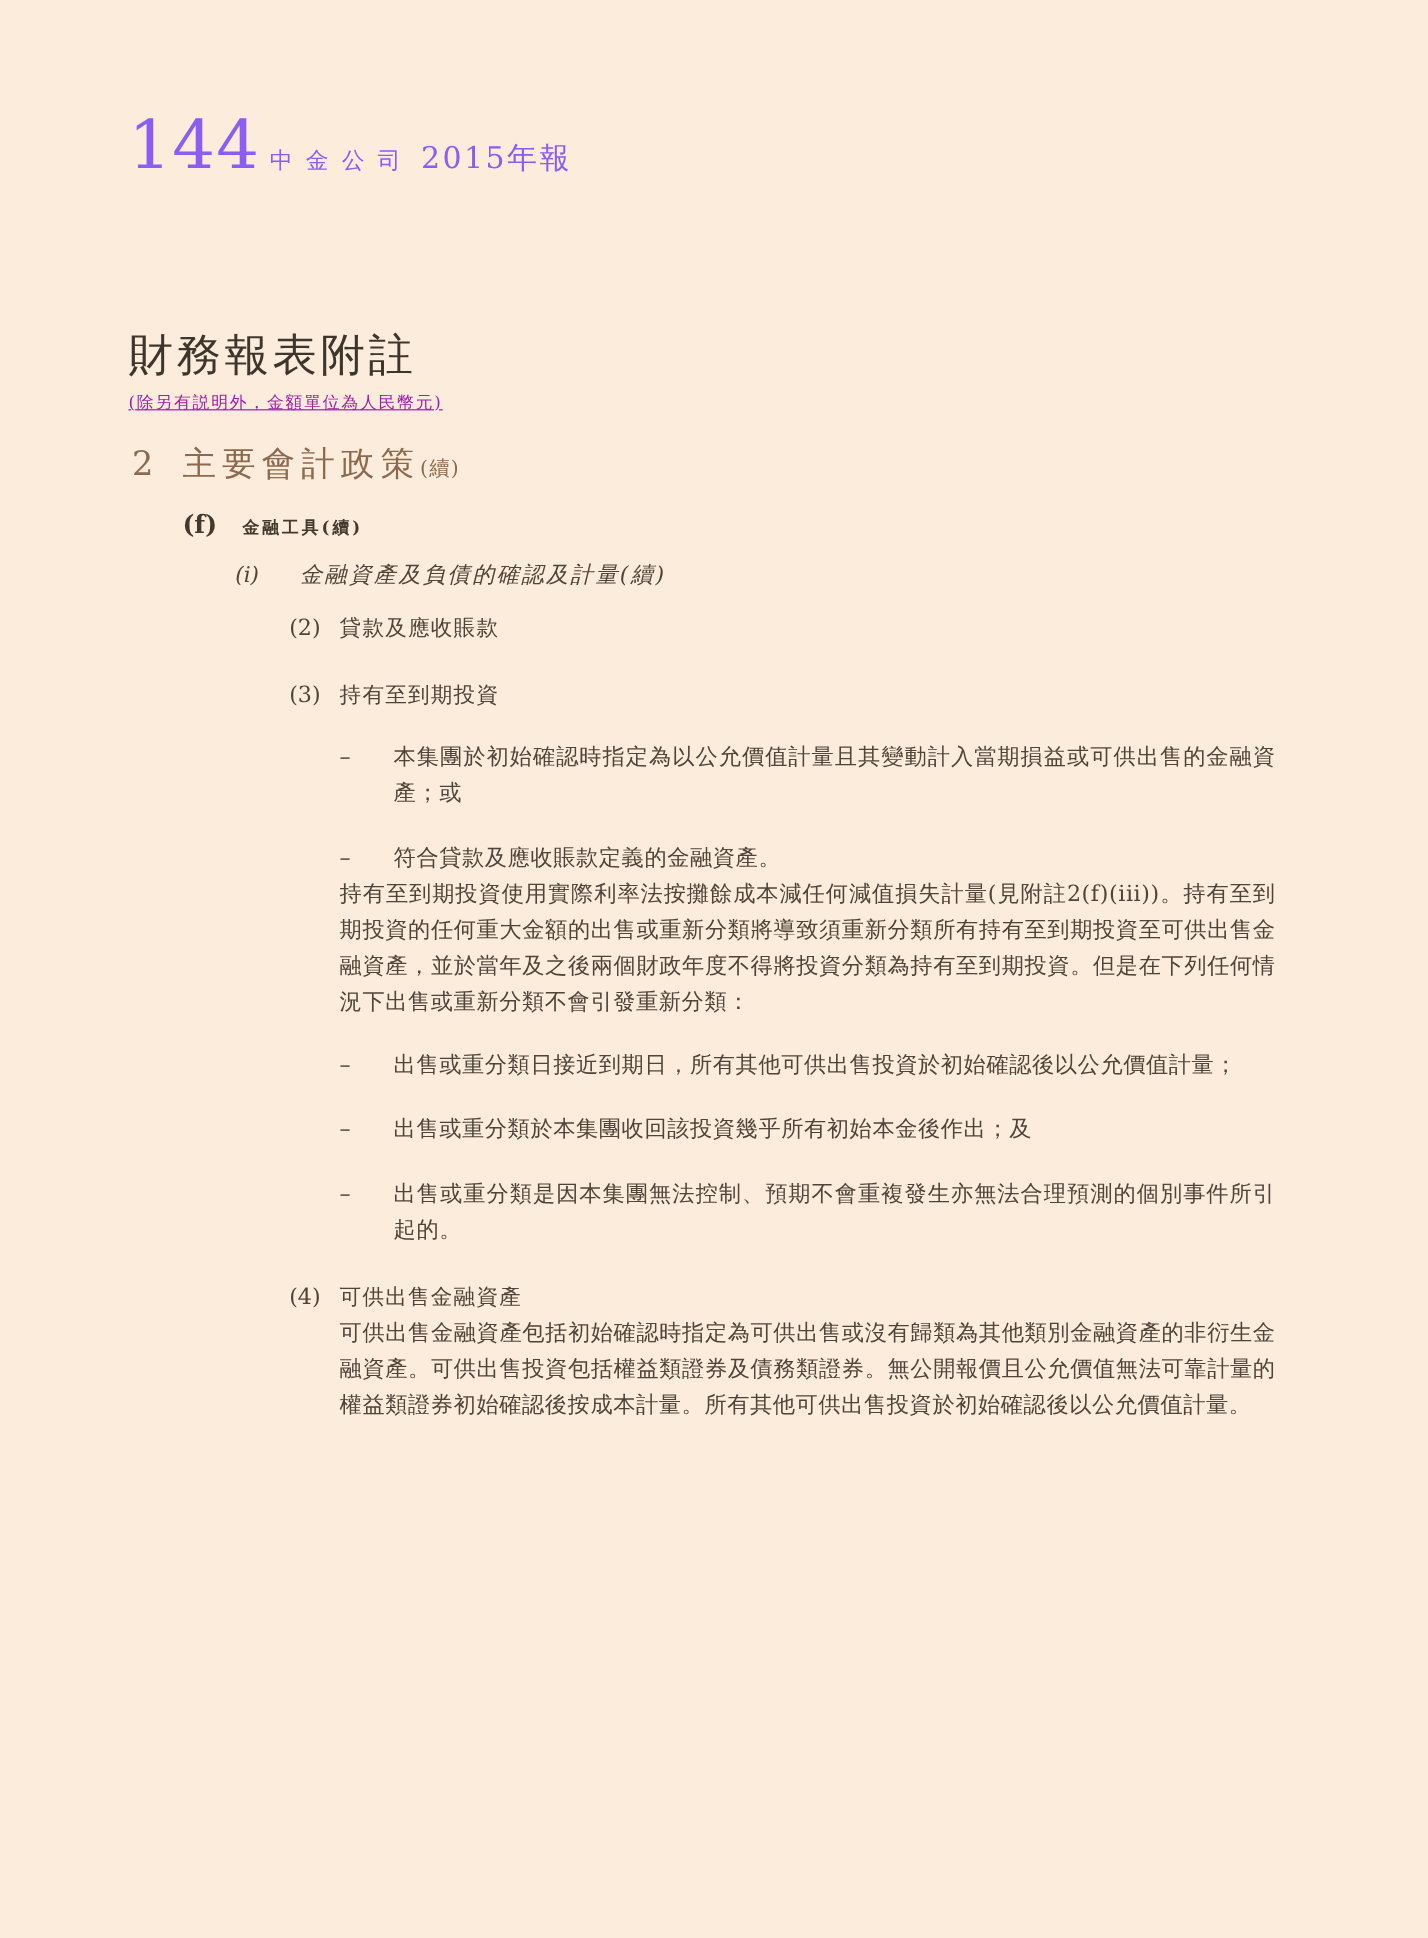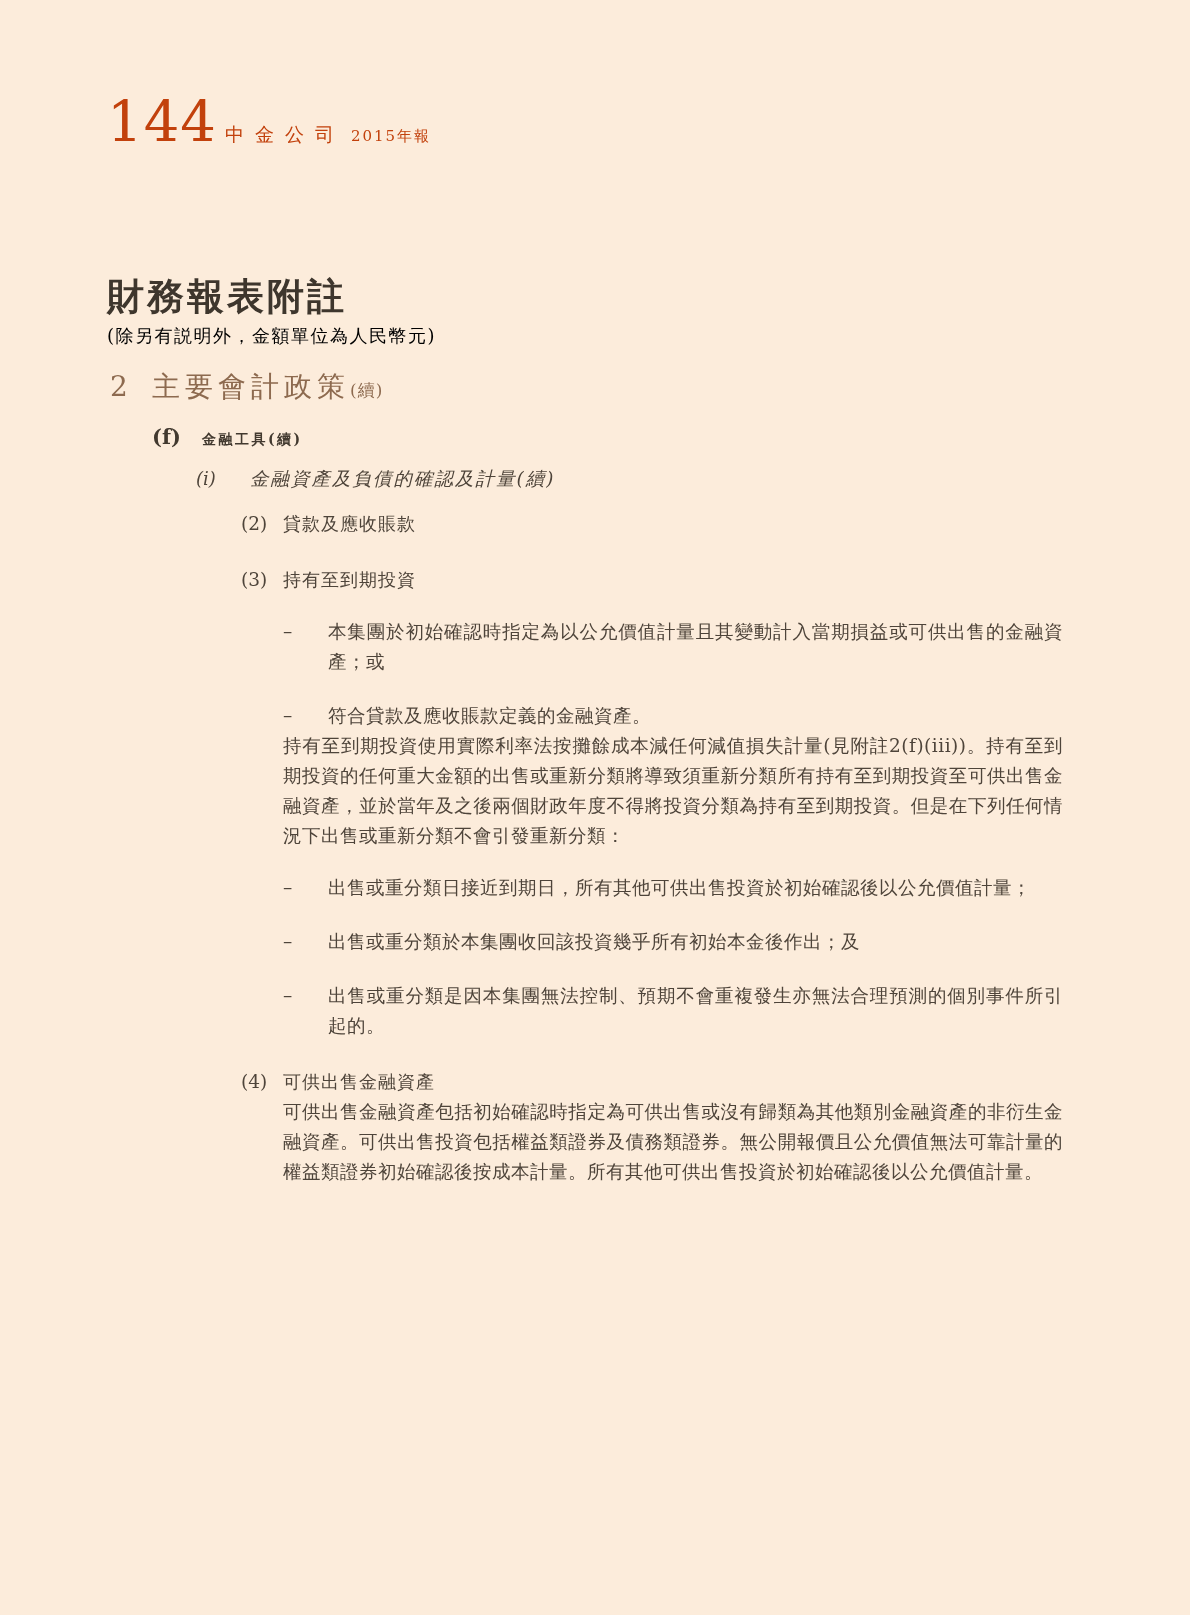--- a/index.html
+++ b/index.html
@@ -9,36 +9,37 @@
     font-family:"DejaVu Serif","Liberation Serif",serif;
     color:#4e443a;
     -webkit-font-smoothing:antialiased;
   }
   .page{position:relative;width:1190px;height:1615px;overflow:hidden;}
 
   
   .runhead{
     display:flex;align-items:baseline;
     padding-top:94px;margin-left:107px;
-    color:#c2410c;
+    color:#8b5cf6;
   }
   .pnum{font-size:56px;line-height:1;letter-spacing:1px;}
   .company{font-size:19px;letter-spacing:11px;margin-left:8px;}
-  .report{font-size:15px;letter-spacing:2px;margin-left:6px;}
+  .report{font-size:25px;letter-spacing:2px;margin-left:6px;}
 
   
   .doc-title{
     margin:125px 0 0 107px;
-    font-size:37px;line-height:42px;font-weight:bold;
+    font-size:37px;line-height:42px;font-weight:normal;
     letter-spacing:3px;color:#3e362d;
   }
   .doc-subtitle{
     margin:7px 0 0 107px;
-    font-size:18px;line-height:24px;letter-spacing:1.5px;
-    color:#000000;
+    font-size:14px;line-height:24px;letter-spacing:1.5px;
+    color:#a21caf;
+    text-decoration:underline;
   }
 
   
   .sec{
     display:flex;align-items:baseline;
     margin:20px 0 0 110px;
     color:#8d6a4f;
   }
   .sec-num{font-size:28px;width:42px;}
   .sec-head{font-size:28px;letter-spacing:5px;}

